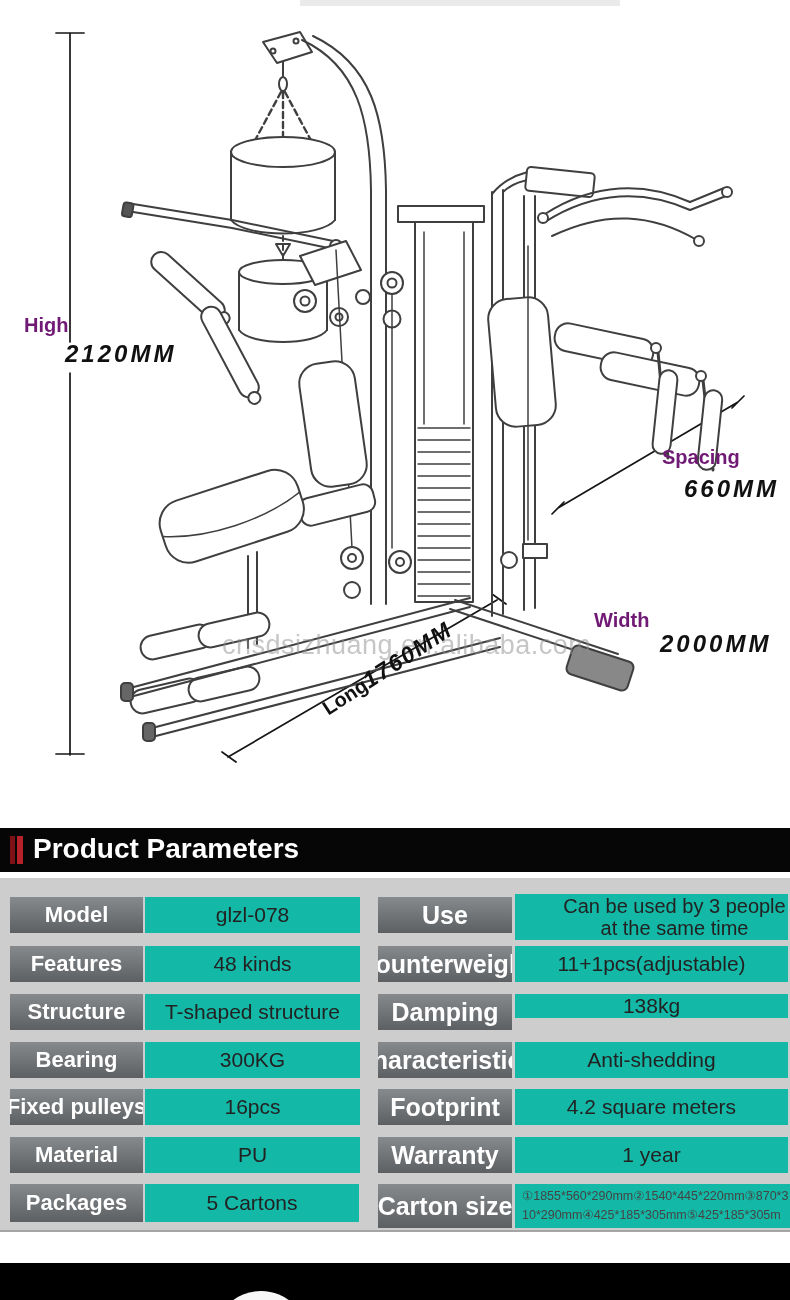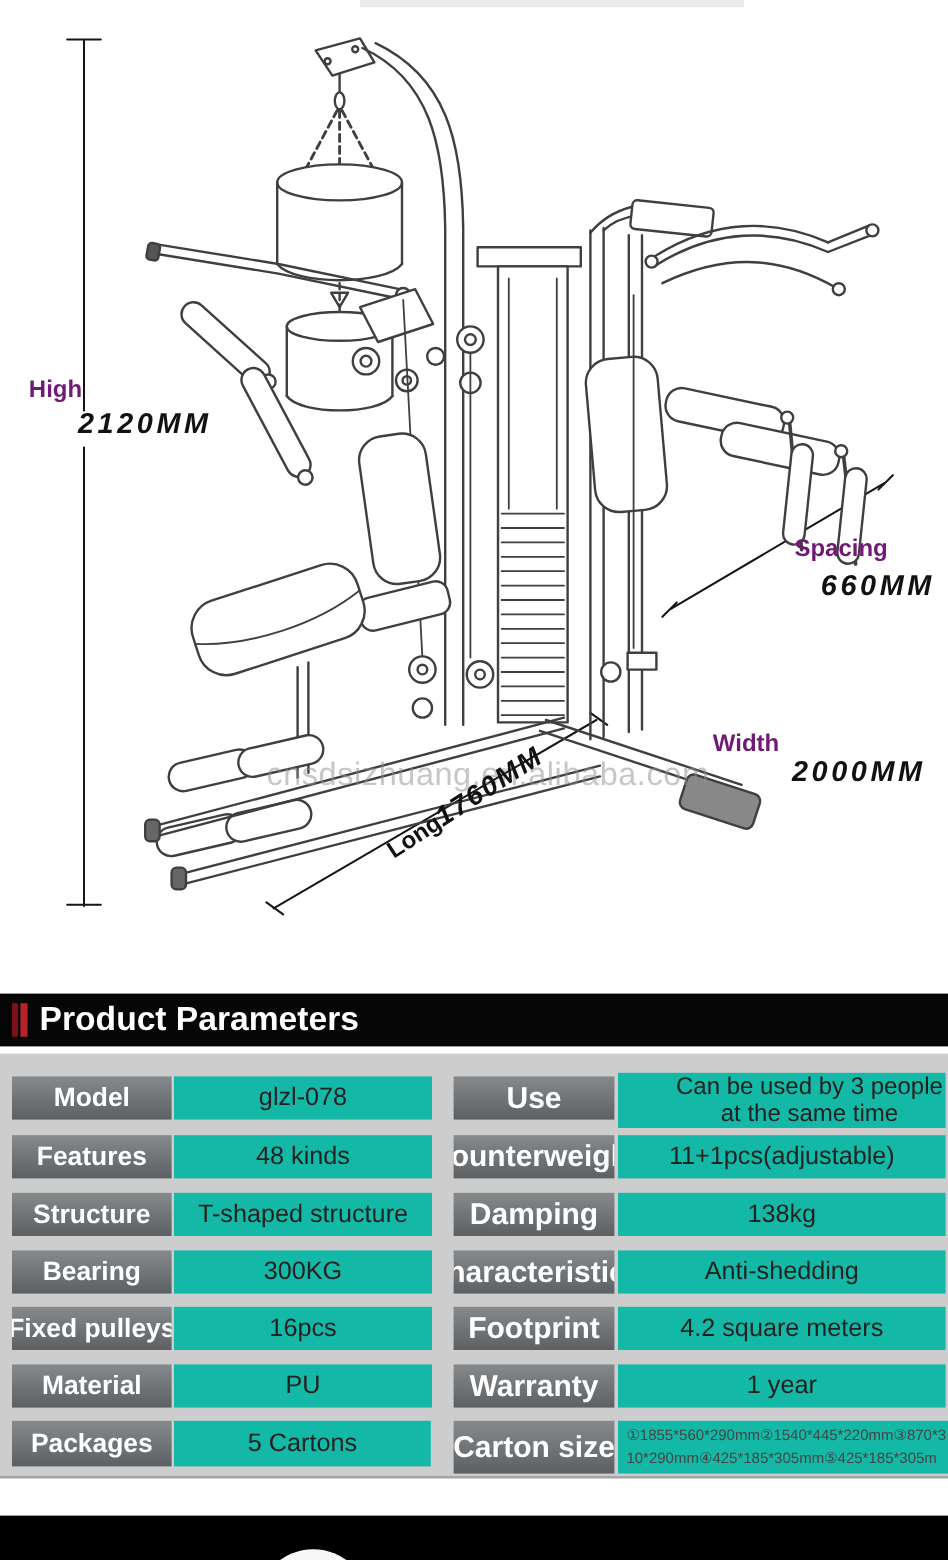--- a/index.html
+++ b/index.html
@@ -241,21 +241,21 @@
   <div class="lbl" style="left:10px;top:1137px;width:133px;height:36px">Material</div>
   <div class="val" style="left:145px;top:1137px;width:215px;height:36px">PU</div>
   <div class="lbl" style="left:10px;top:1184px;width:133px;height:38px">Packages</div>
   <div class="val" style="left:145px;top:1184px;width:214px;height:38px">5 Cartons</div>
 
   <div class="lbl rt" style="left:378px;top:897px;width:134px;height:36px">Use</div>
   <div class="val multiline" style="left:515px;top:894px;width:273px;height:46px">Can be used by 3 people at the same time</div>
   <div class="lbl rt" style="left:378px;top:946px;width:134px;height:36px">Counterweight</div>
   <div class="val" style="left:515px;top:946px;width:273px;height:36px">11+1pcs(adjustable)</div>
   <div class="lbl rt" style="left:378px;top:994px;width:134px;height:36px">Damping</div>
-  <div class="val" style="left:515px;top:994px;width:273px;height:36px">138kg</div>
+  <div class="val" style="left:515px;top:994px;width:273px;height:24px">138kg</div>
   <div class="lbl rt" style="left:378px;top:1042px;width:134px;height:36px">Characteristics</div>
   <div class="val" style="left:515px;top:1042px;width:273px;height:36px">Anti-shedding</div>
   <div class="lbl rt" style="left:378px;top:1089px;width:134px;height:36px">Footprint</div>
   <div class="val" style="left:515px;top:1089px;width:273px;height:36px">4.2 square meters</div>
   <div class="lbl rt" style="left:378px;top:1137px;width:134px;height:36px">Warranty</div>
   <div class="val" style="left:515px;top:1137px;width:273px;height:36px">1 year</div>
   <div class="lbl rt" style="left:378px;top:1184px;width:134px;height:44px">Carton size</div>
   <div class="val small" style="left:515px;top:1184px;width:275px;height:44px">①1855*560*290mm②1540*445*220mm③870*310*290mm④425*185*305mm⑤425*185*305mm</div>
 
   <div class="bottom-bar"></div>

